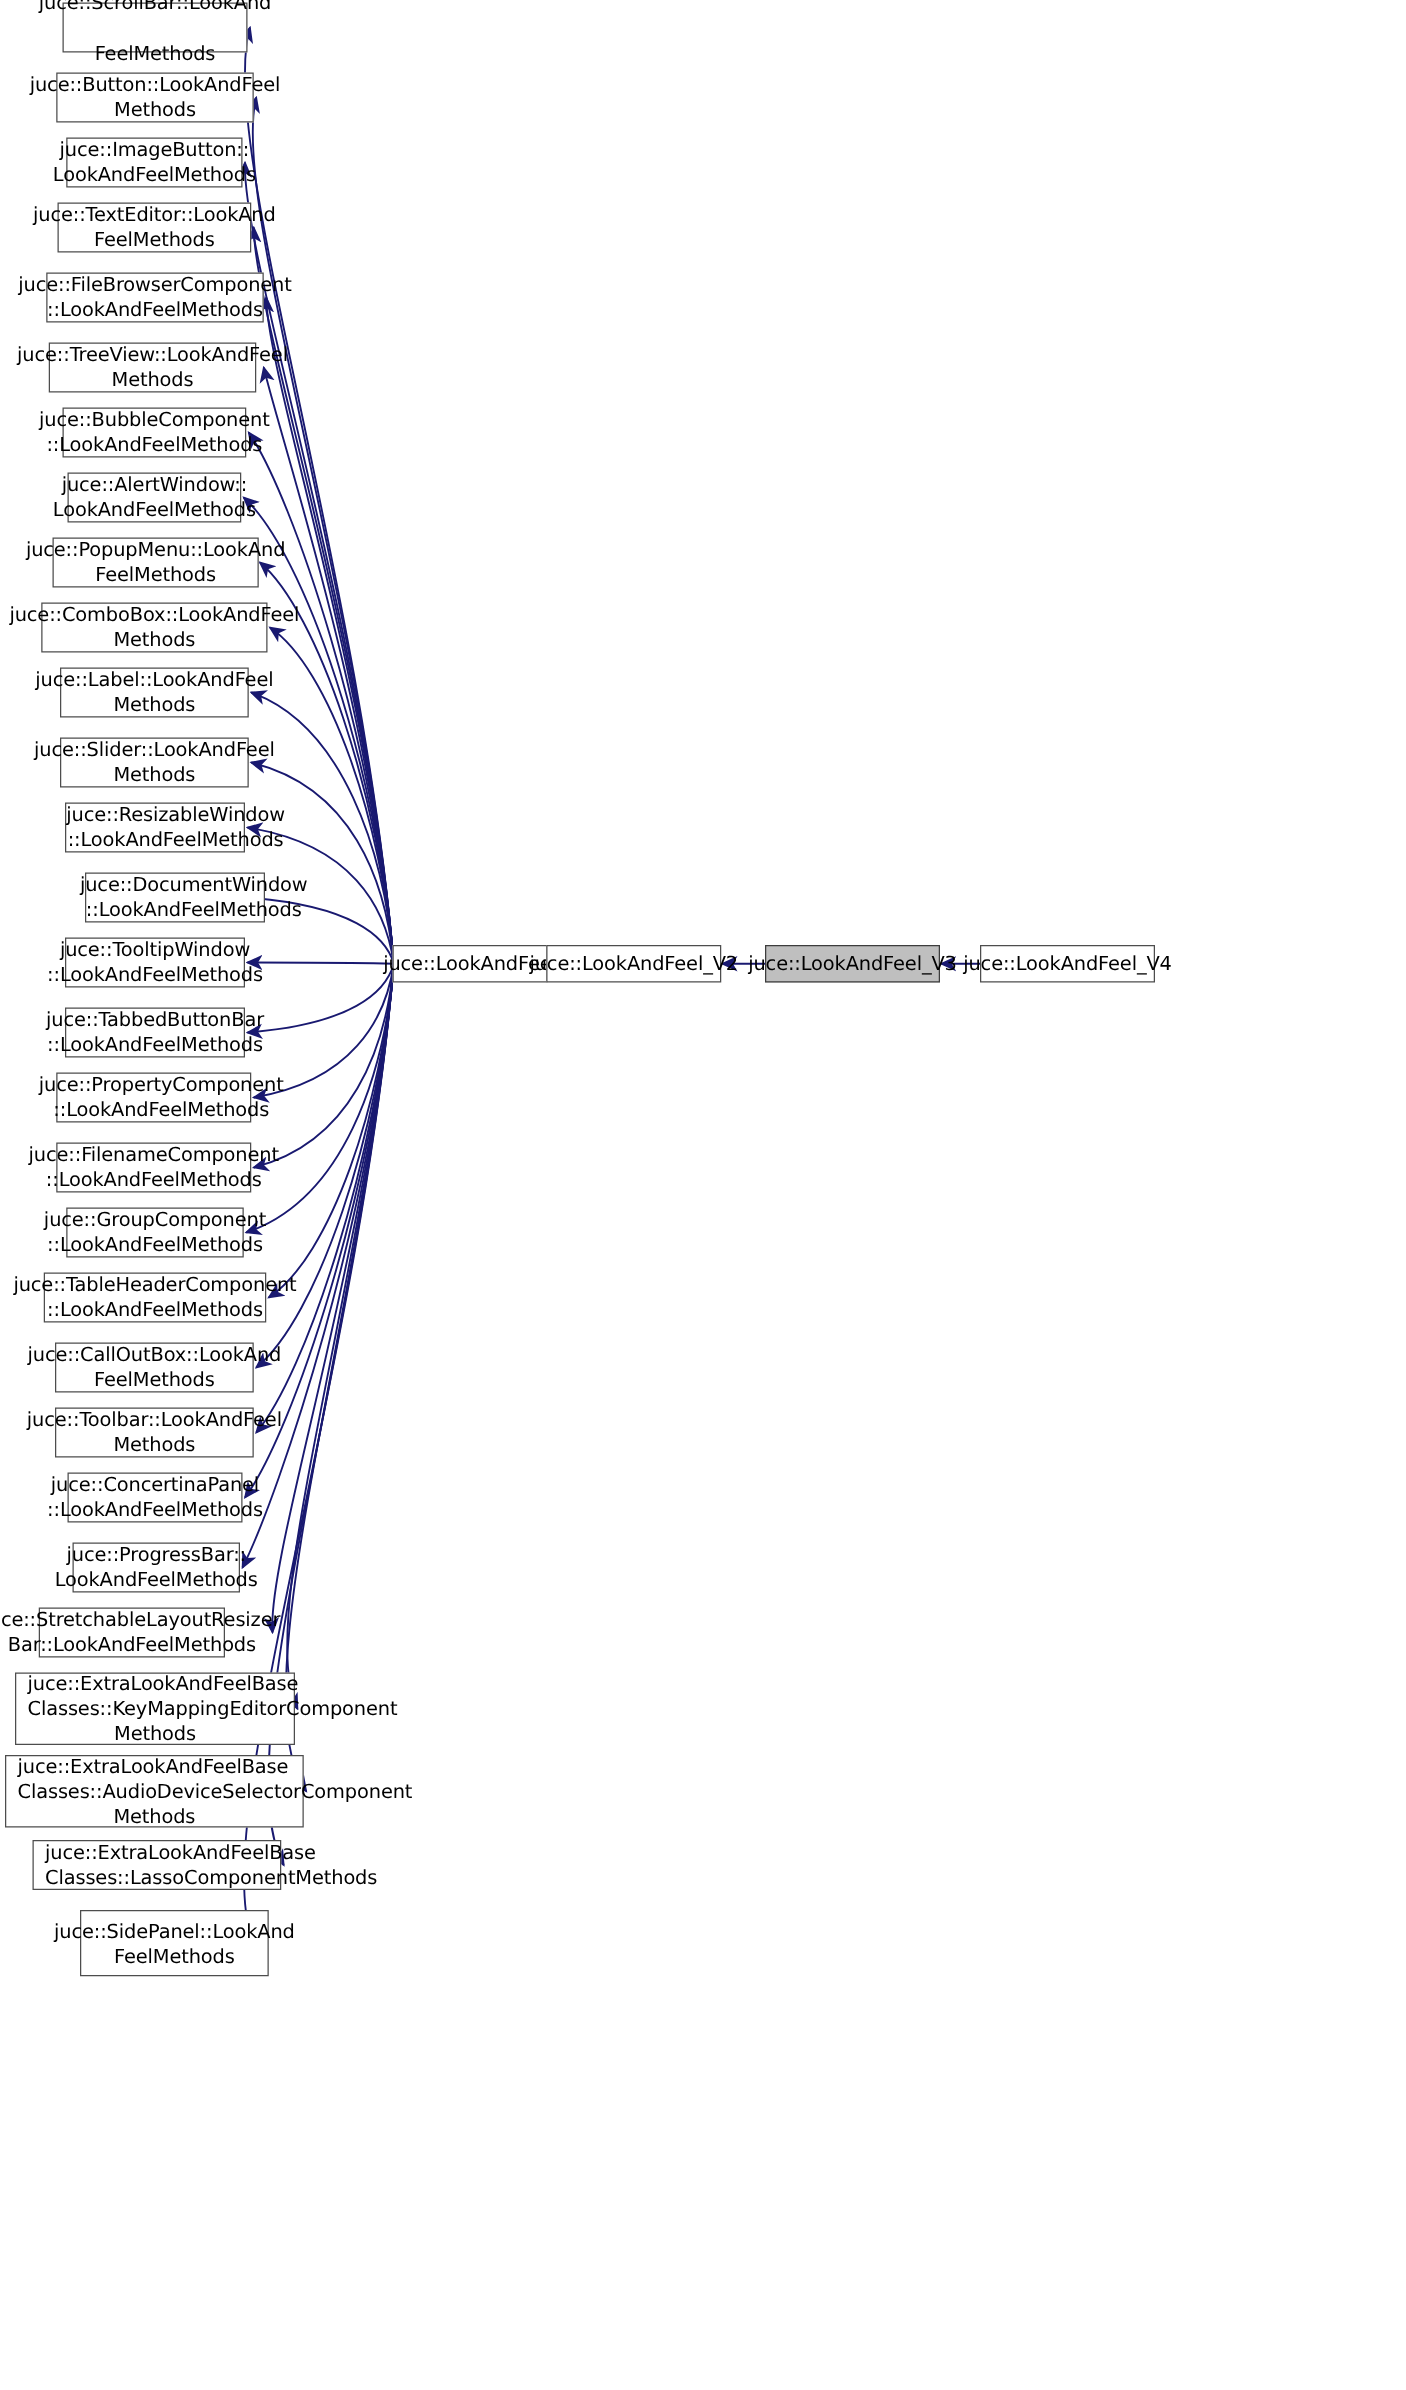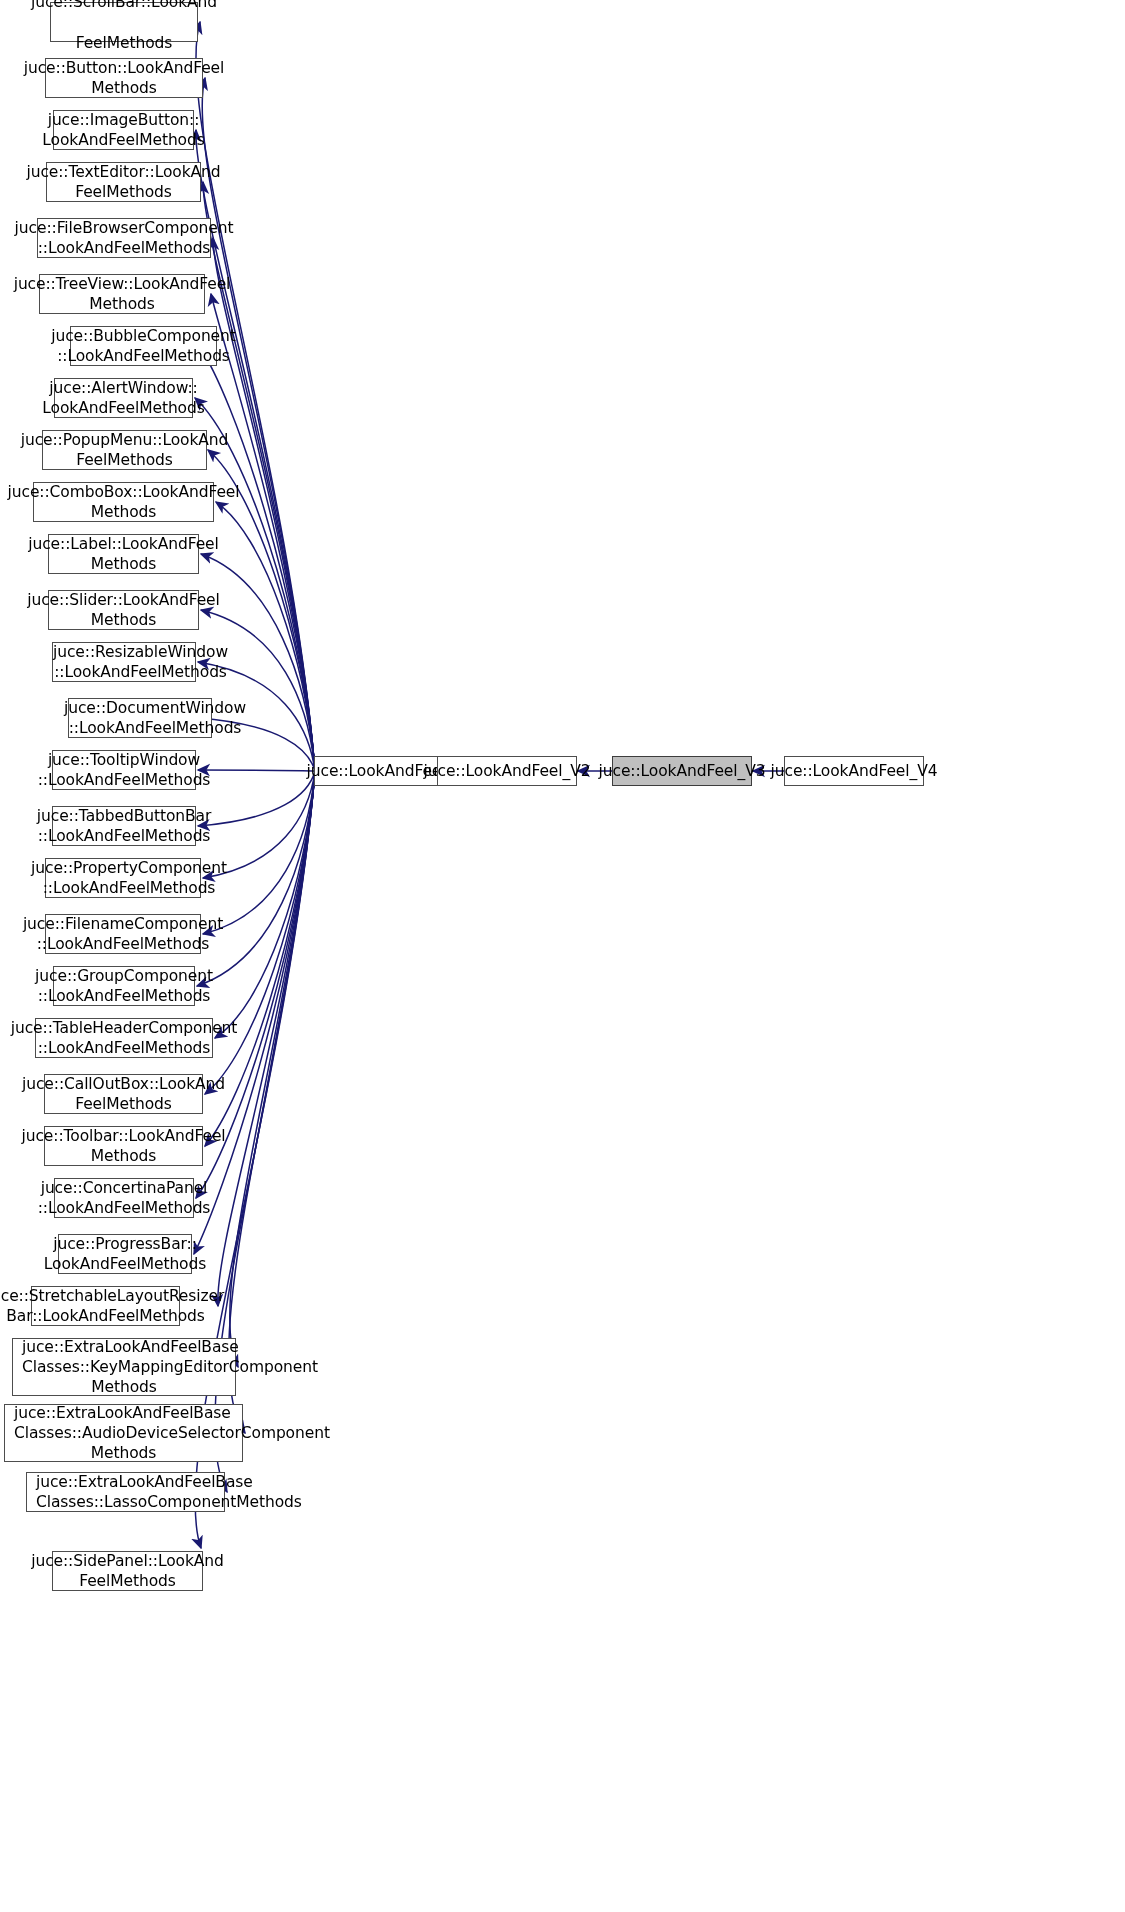--- a/index.html
+++ b/index.html
@@ -119,21 +119,21 @@
       </div>
       <div class="node chain" style="left: 784px; top: 756px; width: 140px; height: 30px;">
         <span class="ln l0">juce::LookAndFeel_V4</span>
       </div>
       <div class="node" style="left: 50px; top: 2px; width: 148px; height: 40px; gap: 21px;"><span class="ln l0">juce::ScrollBar::LookAnd</span><span class="ln l1">FeelMethods</span></div>
       <div class="node" style="left: 45px; top: 58px; width: 158px; height: 40px;"><span class="ln l0">juce::Button::LookAndFeel</span><span class="ln l1">Methods</span></div>
       <div class="node" style="left: 53px; top: 110px; width: 141px; height: 40px;"><span class="ln l0">juce::ImageButton::</span><span class="ln l1">LookAndFeelMethods</span></div>
       <div class="node" style="left: 46px; top: 162px; width: 155px; height: 40px;"><span class="ln l0">juce::TextEditor::LookAnd</span><span class="ln l1">FeelMethods</span></div>
       <div class="node" style="left: 37px; top: 218px; width: 174px; height: 40px;"><span class="ln l0">juce::FileBrowserComponent</span><span class="ln l1">::LookAndFeelMethods</span></div>
       <div class="node" style="left: 39px; top: 274px; width: 166px; height: 40px; text-align: center;"><span class="ln l0">juce::TreeView::LookAndFeel</span><span class="ln l1">Methods</span></div>
-      <div class="node" style="left: 50px; top: 326px; width: 147px; height: 40px; margin-left: 20px;"><span class="ln l0">juce::BubbleComponent</span><span class="ln l1">::LookAndFeelMethods</span></div>
+      <div class="node" style="left: 50px; top: 326px; width: 147px; height: 40px;"><span class="ln l0">juce::BubbleComponent</span><span class="ln l1">::LookAndFeelMethods</span></div>
       <div class="node" style="left: 54px; top: 378px; width: 139px; height: 40px;"><span class="ln l0">juce::AlertWindow::</span><span class="ln l1">LookAndFeelMethods</span></div>
       <div class="node" style="left: 42px; top: 430px; width: 165px; height: 40px;"><span class="ln l0">juce::PopupMenu::LookAnd</span><span class="ln l1">FeelMethods</span></div>
       <div class="node" style="left: 33px; top: 482px; width: 181px; height: 40px;"><span class="ln l0">juce::ComboBox::LookAndFeel</span><span class="ln l1">Methods</span></div>
       <div class="node" style="left: 48px; top: 534px; width: 151px; height: 40px;"><span class="ln l0">juce::Label::LookAndFeel</span><span class="ln l1">Methods</span></div>
       <div class="node" style="left: 48px; top: 590px; width: 151px; height: 40px;"><span class="ln l0">juce::Slider::LookAndFeel</span><span class="ln l1">Methods</span></div>
       <div class="node" style="left: 52px; top: 642px; width: 144px; height: 40px; padding-left: 33px;"><span class="ln l0">juce::ResizableWindow</span><span class="ln l1">::LookAndFeelMethods</span></div>
       <div class="node" style="left: 68px; top: 698px; width: 144px; height: 40px; padding-left: 30px;"><span class="ln l0">juce::DocumentWindow</span><span class="ln l1">::LookAndFeelMethods</span></div>
       <div class="node" style="left: 52px; top: 750px; width: 144px; height: 40px;"><span class="ln l0">juce::TooltipWindow</span><span class="ln l1">::LookAndFeelMethods</span></div>
       <div class="node" style="left: 52px; top: 806px; width: 144px; height: 40px;"><span class="ln l0">juce::TabbedButtonBar</span><span class="ln l1">::LookAndFeelMethods</span></div>
       <div class="node" style="left: 45px; top: 858px; width: 156px; height: 40px; padding-left: 12px;"><span class="ln l0">juce::PropertyComponent</span><span class="ln l1">::LookAndFeelMethods</span></div>
@@ -141,16 +141,16 @@
       <div class="node" style="left: 53px; top: 966px; width: 142px; height: 40px;"><span class="ln l0">juce::GroupComponent</span><span class="ln l1">::LookAndFeelMethods</span></div>
       <div class="node" style="left: 35px; top: 1018px; width: 178px; height: 40px;"><span class="ln l0">juce::TableHeaderComponent</span><span class="ln l1">::LookAndFeelMethods</span></div>
       <div class="node" style="left: 44px; top: 1074px; width: 159px; height: 40px;"><span class="ln l0">juce::CallOutBox::LookAnd</span><span class="ln l1">FeelMethods</span></div>
       <div class="node" style="left: 44px; top: 1126px; width: 159px; height: 40px;"><span class="ln l0">juce::Toolbar::LookAndFeel</span><span class="ln l1">Methods</span></div>
       <div class="node" style="left: 54px; top: 1178px; width: 140px; height: 40px;"><span class="ln l0">juce::ConcertinaPanel</span><span class="ln l1">::LookAndFeelMethods</span></div>
       <div class="node" style="left: 58px; top: 1234px; width: 134px; height: 40px;"><span class="ln l0">juce::ProgressBar::</span><span class="ln l1">LookAndFeelMethods</span></div>
       <div class="node" style="left: 31px; top: 1286px; width: 149px; height: 40px;"><span class="ln l0">juce::StretchableLayoutResizer</span><span class="ln l1">Bar::LookAndFeelMethods</span></div>
       <div class="node leftalign" style="left: 12px; top: 1338px; width: 224px; height: 58px;"><span class="ln l0">juce::ExtraLookAndFeelBase</span><span class="ln l1">Classes::KeyMappingEditorComponent</span><span class="ln l2">Methods</span></div>
       <div class="node leftalign" style="left: 4px; top: 1404px; width: 239px; height: 58px;"><span class="ln l0">juce::ExtraLookAndFeelBase</span><span class="ln l1">Classes::AudioDeviceSelectorComponent</span><span class="ln l2">Methods</span></div>
       <div class="node leftalign" style="left: 26px; top: 1472px; width: 199px; height: 40px;"><span class="ln l0">juce::ExtraLookAndFeelBase</span><span class="ln l1">Classes::LassoComponentMethods</span></div>
-      <div class="node" style="left: 52px; top: 1528px; width: 151px; height: 40px; margin-top: 23px;"><span class="ln l0">juce::SidePanel::LookAnd</span><span class="ln l1">FeelMethods</span></div>
+      <div class="node" style="left: 64px; top: 1528px; width: 151px; height: 53px;"><span class="ln l0">juce::SidePanel::LookAnd</span><span class="ln l1">FeelMethods</span></div>
     </div>
 
 </div>
 
 </body></html>

